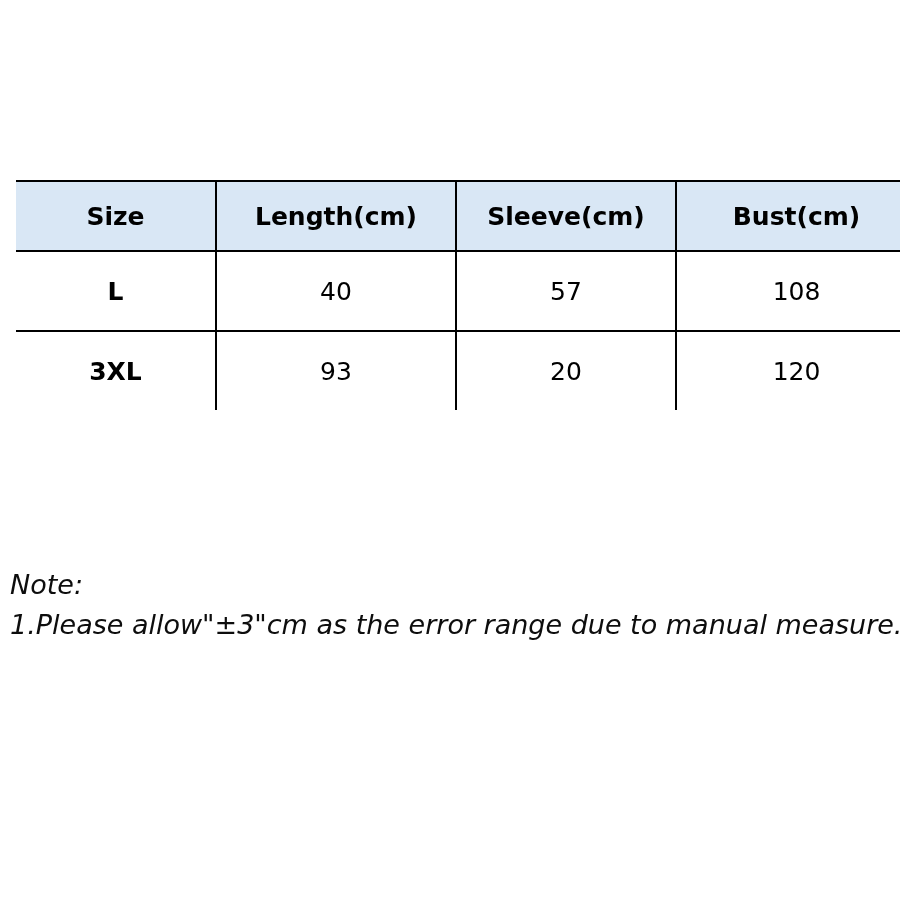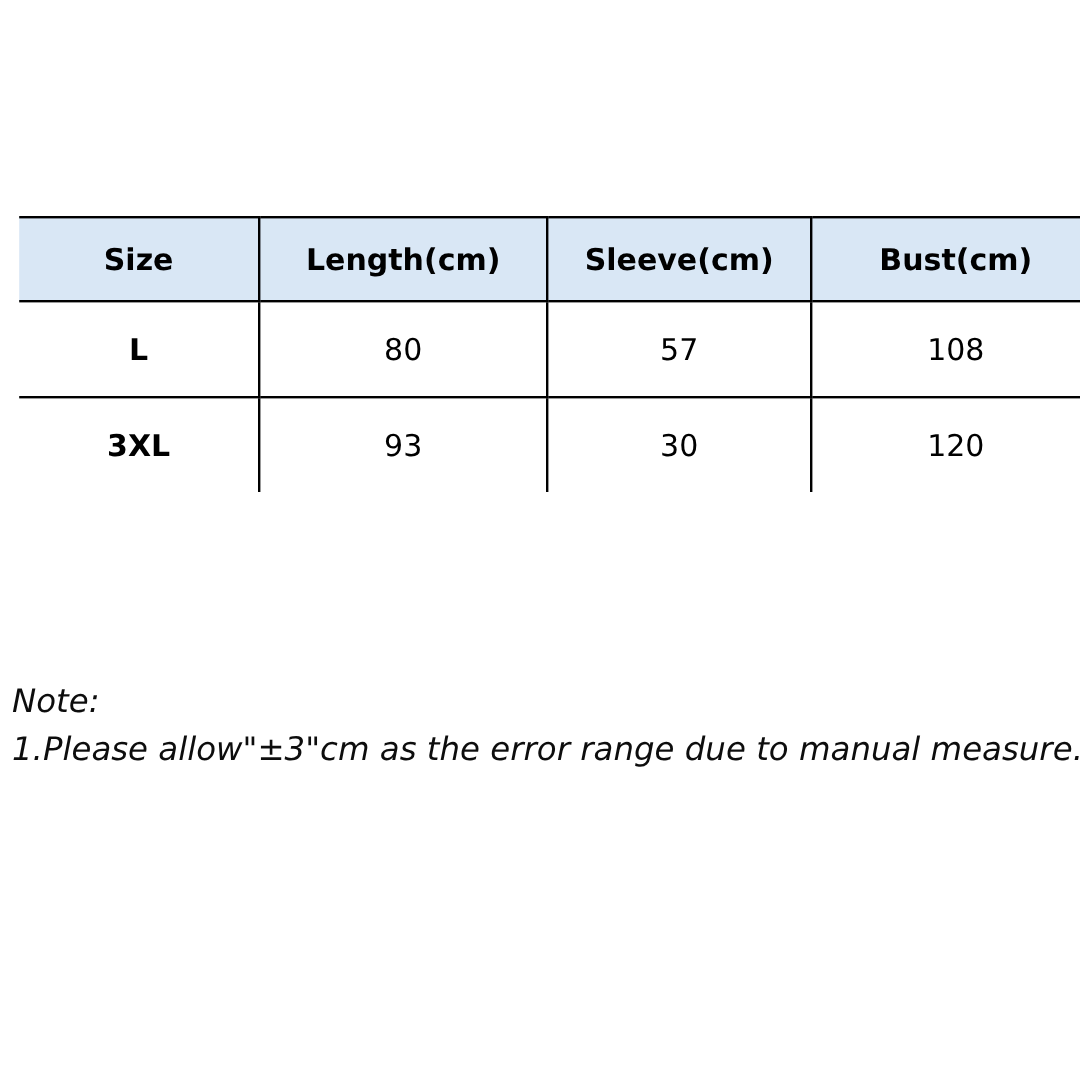--- a/index.html
+++ b/index.html
@@ -97,28 +97,28 @@
         <tr>
           <th class="col-div">Size</th>
           <th class="col-div">Length(cm)</th>
           <th class="col-div">Sleeve(cm)</th>
           <th>Bust(cm)</th>
         </tr>
       </thead>
       <tbody>
         <tr>
           <td class="size-cell col-div">L</td>
-          <td class="col-div">80</td>
+          <td class="col-div">40</td>
           <td class="col-div">57</td>
           <td>108</td>
         </tr>
         <tr>
           <td class="size-cell col-div">3XL</td>
           <td class="col-div">93</td>
-          <td class="col-div">30</td>
+          <td class="col-div">20</td>
           <td>120</td>
         </tr>
       </tbody>
     </table>
   </div>
 
   <div class="note-block">
     <div class="note-line">Note:</div>
     <div class="note-line">1.Please allow"±3"cm as the error range due to manual measure.</div>
   </div>

